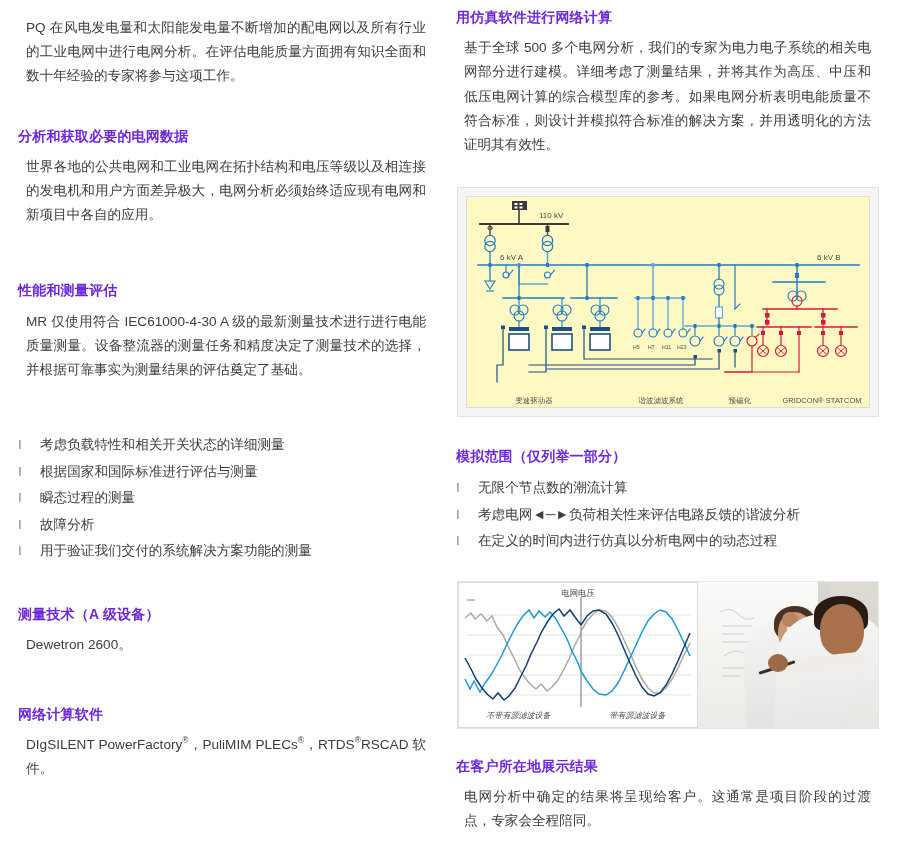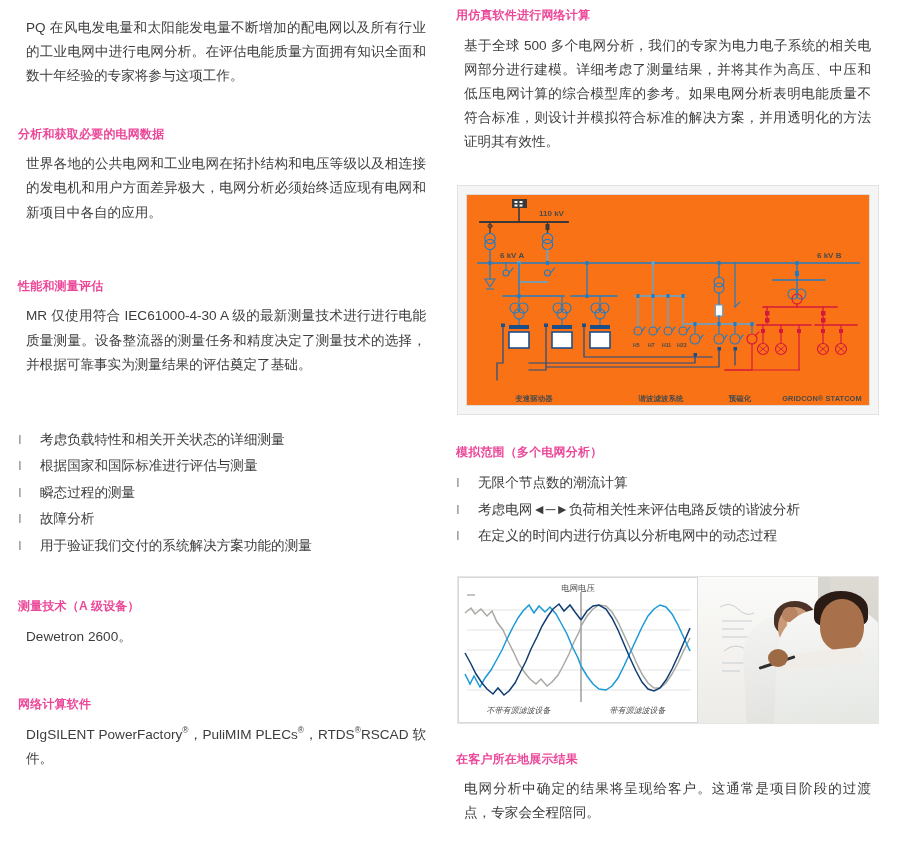--- a/index.html
+++ b/index.html
@@ -27,22 +27,22 @@
   .col-left {
     width: 450px;
     padding: 0 16px 0 18px;
   }
   .col-right {
     width: 451px;
     padding: 0 22px 0 6px;
   }
 
   h2.heading {
-    color: #ec4899;
-    font-size: 12px;
+    color: #6d28d9;
+    font-size: 14px;
     font-weight: bold;
     line-height: 1.3;
     margin: 0 0 10px 0;
     letter-spacing: 0.2px;
   }
   p.body {
     font-size: 13.6px;
     line-height: 1.78;
     margin: 8px;
     color: #3d3d3d;
@@ -85,35 +85,34 @@
     margin: 0 0 0 1px;
     background: #f5f5f5;
     border: 1px solid #e2e2e2;
     box-sizing: border-box;
     overflow: hidden;
   }
   .figure-circuit .inner {
     position: absolute;
     left: 8px; top: 8px;
     width: 404px; height: 212px;
-    background: #f97316;
+    background: #fef9c3;
     border: 1px solid #dcdcdc;
     box-sizing: border-box;
-    font-weight: bold;
   }
   .figure-circuit svg { display: block; }
   .fig-caption-row {
     position: absolute;
     left: 0; right: 0; bottom: 10px;
     display: flex;
     font-size: 7.4px;
     color: #4a4a4a;
     letter-spacing: 0.1px;
   }
-  .fig-caption-row span { text-align: center; font-weight: bold; }
+  .fig-caption-row span { text-align: center; }
 
   
   .figure-photo {
     position: relative;
     width: 422px;
     height: 148px;
     margin: 0 0 0 1px;
     background: #ef4444;
     border: 1px solid #e6e6e6;
     box-sizing: border-box;
@@ -555,21 +554,21 @@
       <div class="fig-caption-row">
         <span style="width:152px">变速驱动器</span>
         <span style="width:102px">谐波滤波系统</span>
         <span style="width:56px">预磁化</span>
         <span style="width:108px">GRIDCON® STATCOM</span>
       </div>
     </div>
 
     <div style="height:30px"></div>
 
-    <h2 class="heading">模拟范围（多个电网分析）</h2>
+    <h2 class="heading">模拟范围（仅列举一部分）</h2>
 
     <ul class="bullets">
       <li>
         <span class="bar">I</span>
         <span>无限个节点数的潮流计算</span>
       </li>
       <li>
         <span class="bar">I</span>
         <span>考虑电网◄─►负荷相关性来评估电路反馈的谐波分析</span>
       </li>

